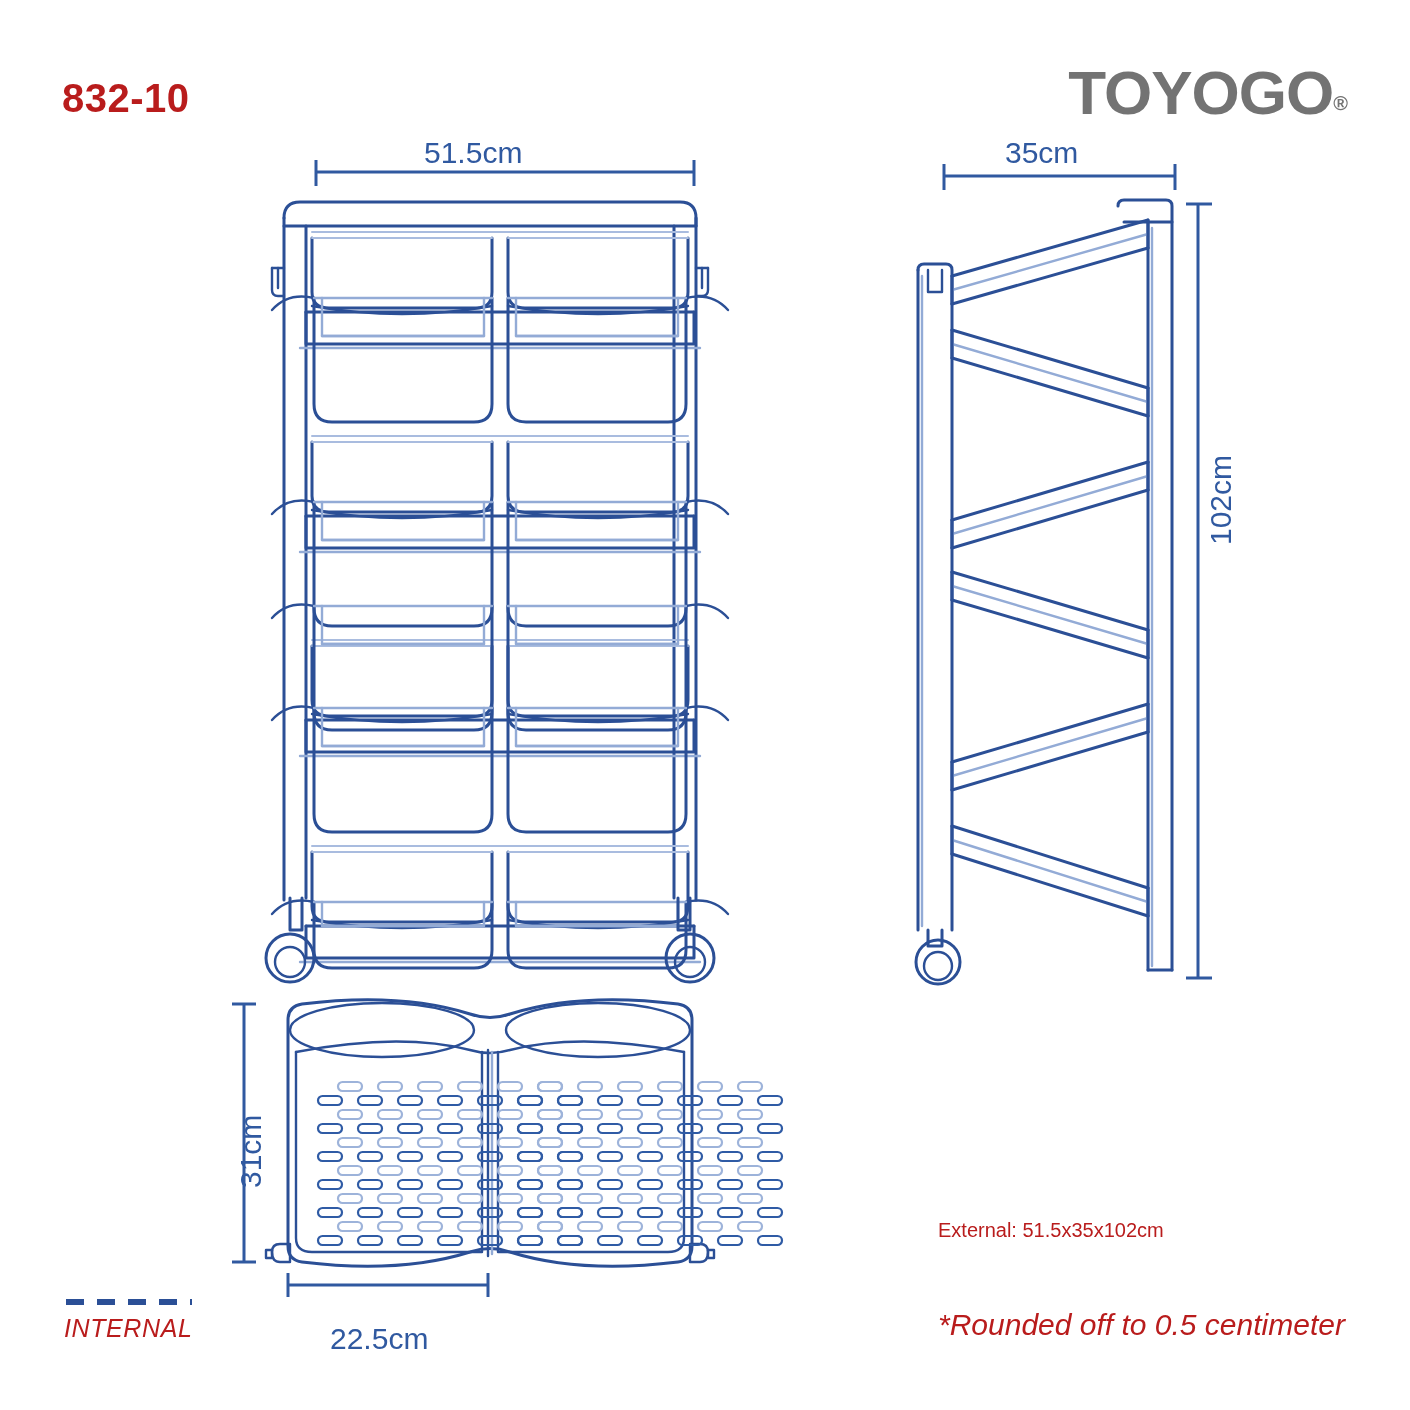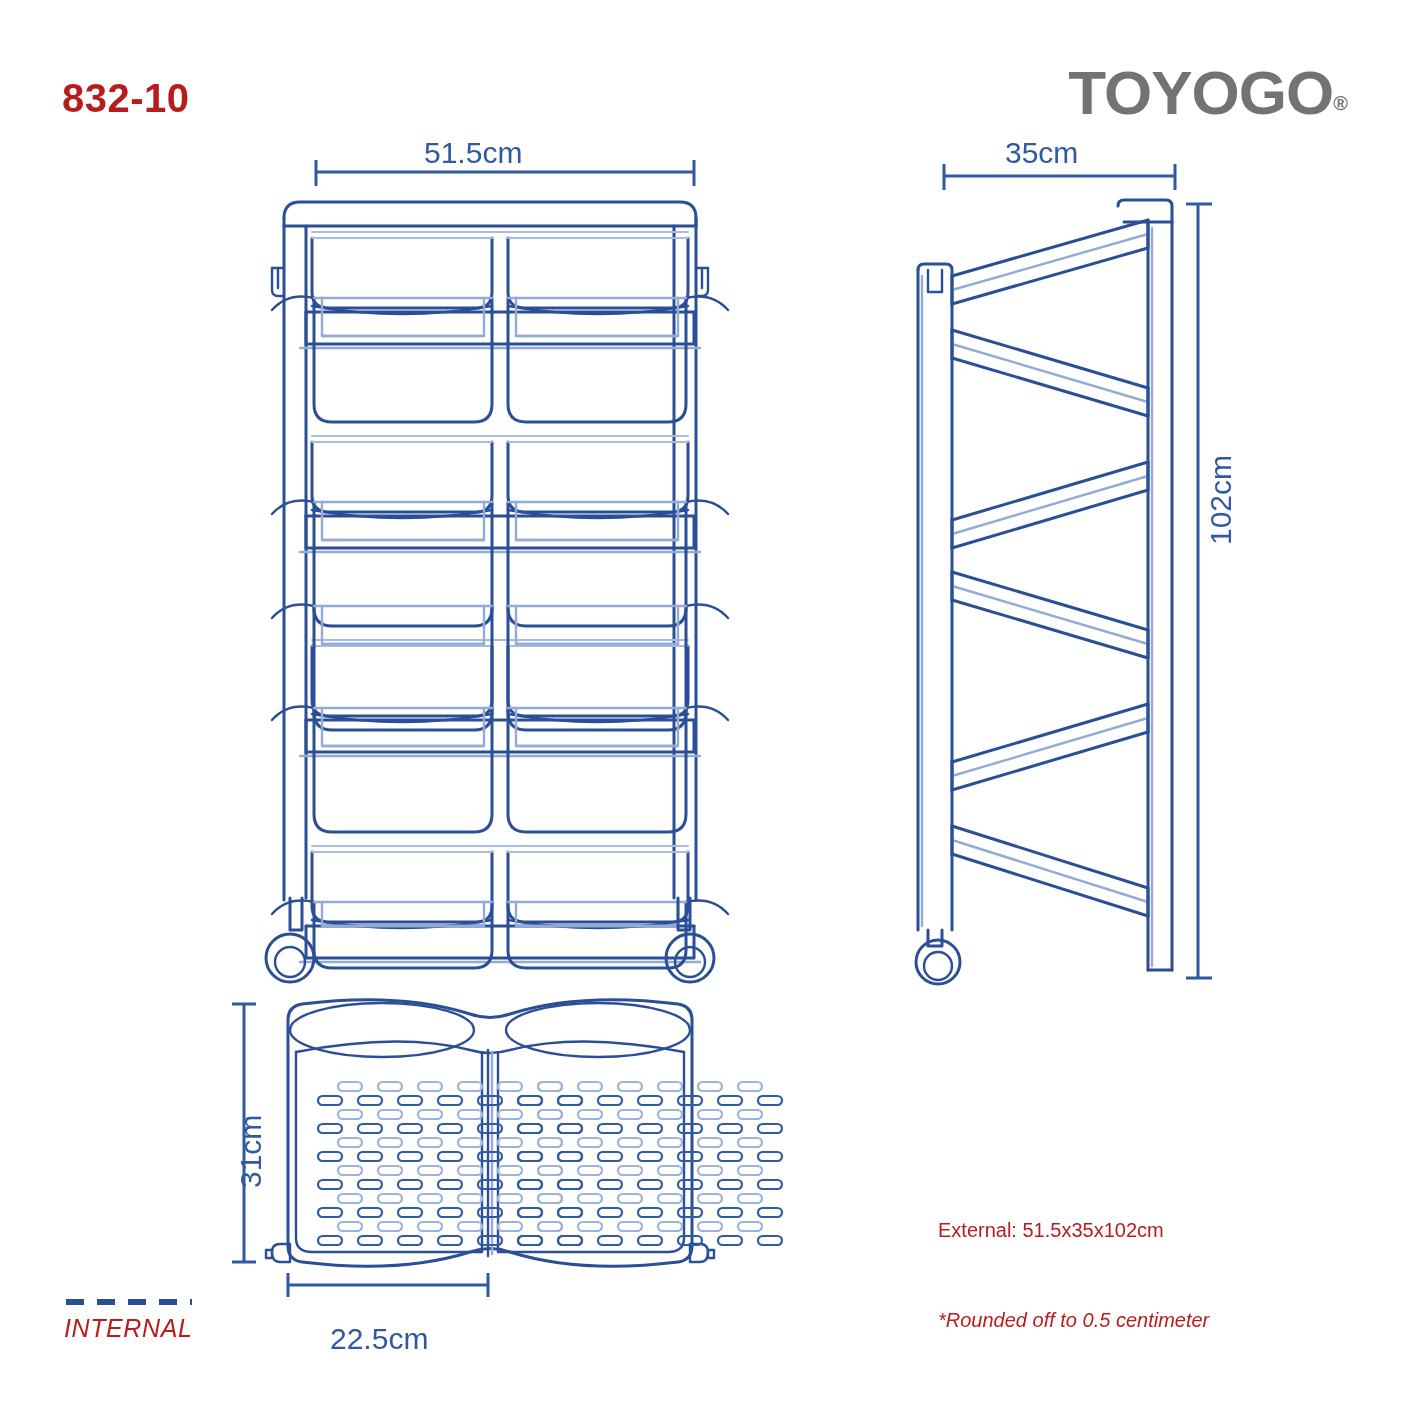--- a/index.html
+++ b/index.html
@@ -83,21 +83,21 @@
     font-style: italic;
   }
   #external-note {
     left: 938px;
     top: 1220px;
     font-size: 20px;
   }
   #rounding-note {
     left: 938px;
     top: 1310px;
-    font-size: 20px;
+    font-size: 30px;
     font-style: italic;
   }
 </style>
 </head>
 <body>
 
 <div class="sheet">
 <svg viewBox="0 0 1410 1410" xmlns="http://www.w3.org/2000/svg">
   <defs>
     <style>

